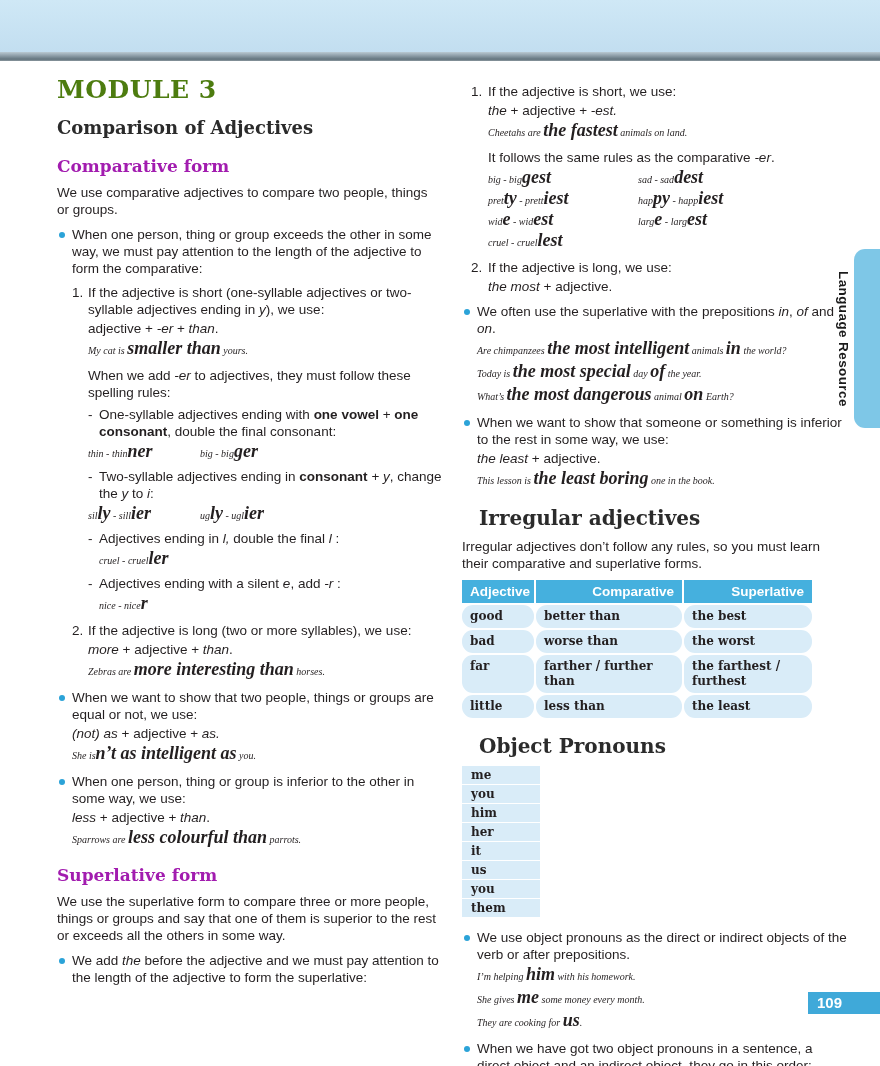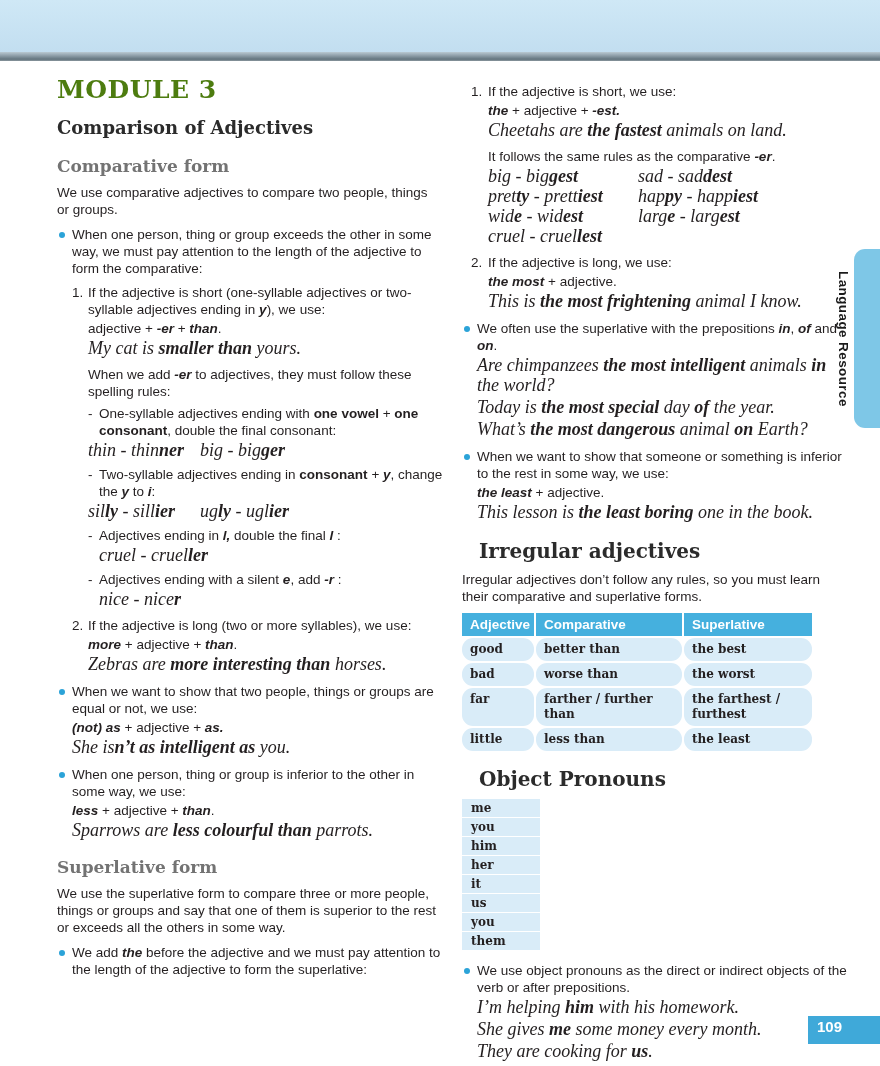--- a/index.html
+++ b/index.html
@@ -16,66 +16,66 @@
   .col-left{left:57px;width:386px;}
   .col-right{left:462px;width:386px;}
 
   .blk{position:relative;margin:2px 0;line-height:17px;}
   .k-h1{font-family:"DejaVu Serif",serif;font-weight:bold;font-size:25px;line-height:28px;
     color:#4d7c0f;margin:0 0 12px 0;letter-spacing:0.5px;}
   .k-h2{font-family:"DejaVu Serif",serif;font-weight:bold;font-size:18px;line-height:24px;
     color:#2b2b2b;margin:4px 0 14px 0;}
   .col-right .k-h2{font-size:20px;margin:16px 0 8px 17px;}
   .k-h3{font-family:"DejaVu Serif",serif;font-weight:bold;font-size:17px;line-height:20px;
-    color:#737373;margin:16px 0 8px 0;}
+    color:#a21caf;margin:16px 0 8px 0;}
   .k-p{margin:2px 0 7px 0;}
   .k-bullet{padding-left:15px;margin-top:8px;}
   .mk{position:absolute;left:0;top:0;}
   .dot{position:absolute;left:2px;top:6px;width:6px;height:6px;border-radius:50%;background:#2ba3d8;}
   .k-num{padding-left:31px;margin-top:7px;}
   .k-num .mk{left:15px;}
   .k-cont,.k-ex,.k-cont2,.k-pairs,.k-dashex{padding-left:31px;}
   .k-cont2{margin-top:7px;}
   .k-dash{padding-left:42px;margin-top:5px;}
   .k-dash .mk{left:31px;}
   .k-dashex{padding-left:42px;}
   .k-bcont,.k-bex,.k-bex2{padding-left:15px;}
   .col-right .k-num{padding-left:26px;}
   .col-right .k-num .mk{left:9px;}
   .col-right .k-cont,.col-right .k-ex,.col-right .k-cont2,.col-right .k-pairs{padding-left:26px;}
 
   .r-n{}
   .r-b{font-weight:bold;}
-  .r-bi{font-weight:bold;font-style:italic;}
-  .r-i{font-family:"Liberation Serif",serif;font-style:italic;font-size:18px;}
+  .r-bi{font-weight:normal;font-style:italic;}
+  .r-i{font-family:"Liberation Serif",serif;font-style:italic;font-size:10px;}
   .r-ib{font-family:"Liberation Serif",serif;font-style:italic;font-weight:bold;font-size:18px;}
   .k-ex,.k-bex,.k-bex2,.k-dashex,.pairline{line-height:18px;}
 
   .pairline{display:flex;}
   .paircell{display:inline-block;}
   .paircell:first-child{width:112px;}
   .col-right .paircell:first-child{width:150px;}
 
   .irr-table{display:grid;grid-template-columns:72px 146px 128px;gap:2px;margin:8px 0 10px 0;}
   .irr-th{background:#45b0de;color:#ffffff;font-weight:bold;font-size:13.5px;
-    padding:4px 8px;line-height:15px;}
+    padding:4px 8px;line-height:15px;text-align:right;}
   .irr-td{background:#d9ecf8;font-family:"DejaVu Serif",serif;font-weight:bold;
     font-size:12px;padding:4px 8px;line-height:15px;border-radius:11px;}
 
   .pron-list{display:flex;flex-direction:column;gap:1px;width:78px;margin:2px 0 12px 0;}
   .pron-cell{background:#d9ecf8;font-family:"DejaVu Serif",serif;font-weight:bold;
     font-size:12px;padding:2px 0 2px 9px;line-height:14px;box-sizing:border-box;}
 
   .side-tab{position:absolute;right:0;top:249px;width:26px;height:179px;
     background:#7ec7e7;border-radius:11px 0 0 11px;}
   .side-tab-label{position:absolute;right:29px;top:249px;height:179px;
     writing-mode:vertical-rl;display:flex;align-items:center;justify-content:center;
     font-weight:bold;font-size:13.5px;color:#1a1a1a;letter-spacing:0.4px;}
 
-  .page-num{position:absolute;left:808px;top:1016px;width:72px;height:28px;
+  .page-num{position:absolute;left:808px;top:992px;width:72px;height:22px;
     background:#3fa9d9;color:#ffffff;font-weight:bold;font-size:15px;line-height:22px;
     padding-left:9px;box-sizing:border-box;}
 </style>
 </head>
 <body>
 
 <div class="header-bar"></div>
 <div class="header-edge"></div>
 
 <div class="col col-left">
@@ -136,21 +136,20 @@
       <div class="pairline">
         <span class="paircell"><span class="r-i">wid</span><span class="r-ib">e</span><span class="r-i"> - wid</span><span class="r-ib">est</span></span>
         <span class="paircell"><span class="r-i">larg</span><span class="r-ib">e</span><span class="r-i"> - larg</span><span class="r-ib">est</span></span>
       </div>
       <div class="pairline">
         <span class="paircell"><span class="r-i">cruel - cruel</span><span class="r-ib">lest</span></span>
       </div>
     </div>
     <div class="blk k-num"><span class="mk">2.</span><span class="r-n">If the adjective is long, we use:</span></div>
     <div class="blk k-cont"><span class="r-bi">the most</span><span class="r-n"> + adjective.</span></div>
-    <div class="blk k-ex"><span class="r-i">This is </span><span class="r-ib">the most frightening</span><span class="r-i"> animal I know.</span></div>
     <div class="blk k-bullet"><span class="dot"></span><span class="r-n">We often use the superlative with the prepositions </span><span class="r-bi">in</span><span class="r-n">, </span><span class="r-bi">of</span><span class="r-n"> and </span><span class="r-bi">on</span><span class="r-n">.</span></div>
     <div class="blk k-bex"><span class="r-i">Are chimpanzees </span><span class="r-ib">the most intelligent</span><span class="r-i"> animals </span><span class="r-ib">in</span><span class="r-i"> the world?</span></div>
     <div class="blk k-bex"><span class="r-i">Today is </span><span class="r-ib">the most special</span><span class="r-i"> day </span><span class="r-ib">of</span><span class="r-i"> the year.</span></div>
     <div class="blk k-bex"><span class="r-i">What’s </span><span class="r-ib">the most dangerous</span><span class="r-i"> animal </span><span class="r-ib">on</span><span class="r-i"> Earth?</span></div>
     <div class="blk k-bullet"><span class="dot"></span><span class="r-n">When we want to show that someone or something is inferior to the rest in some way, we use:</span></div>
     <div class="blk k-bcont"><span class="r-bi">the least</span><span class="r-n"> + adjective.</span></div>
     <div class="blk k-bex"><span class="r-i">This lesson is </span><span class="r-ib">the least boring</span><span class="r-i"> one in the book.</span></div>
     <div class="blk k-h2"><span class="r-n">Irregular adjectives</span></div>
     <div class="blk k-p"><span class="r-n">Irregular adjectives don’t follow any rules, so you must learn their comparative and superlative forms.</span></div>
     <div class="irr-table">

